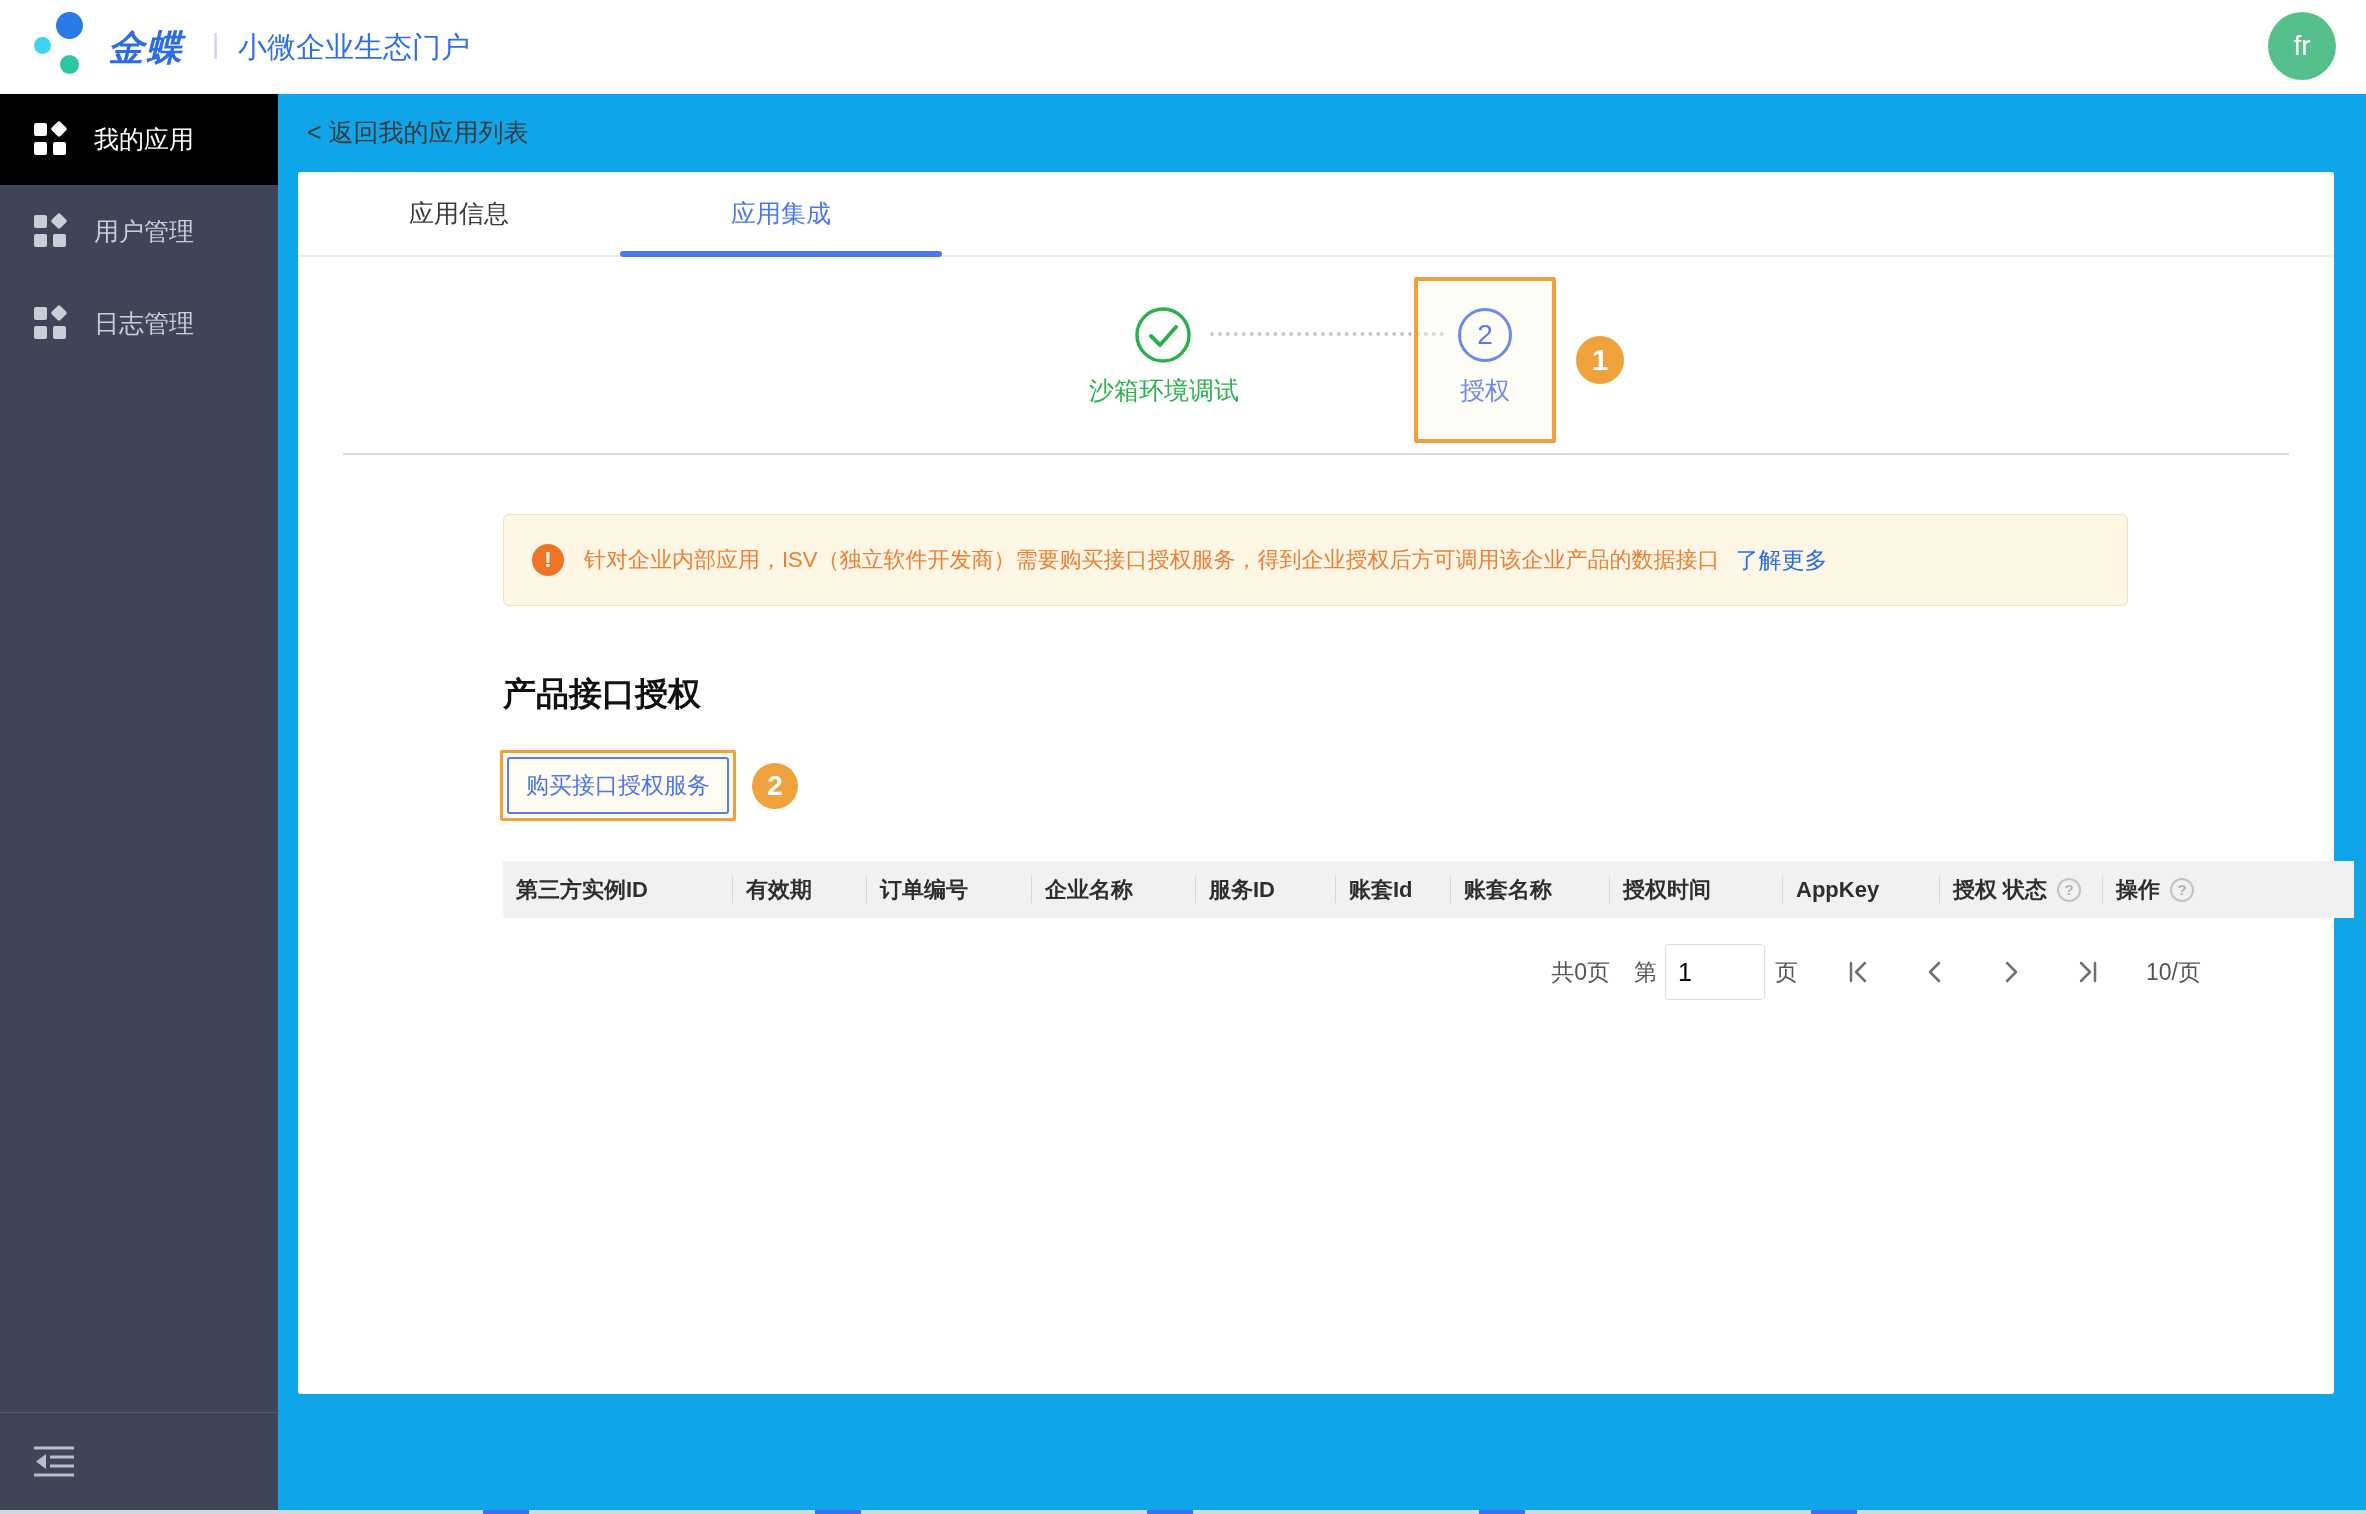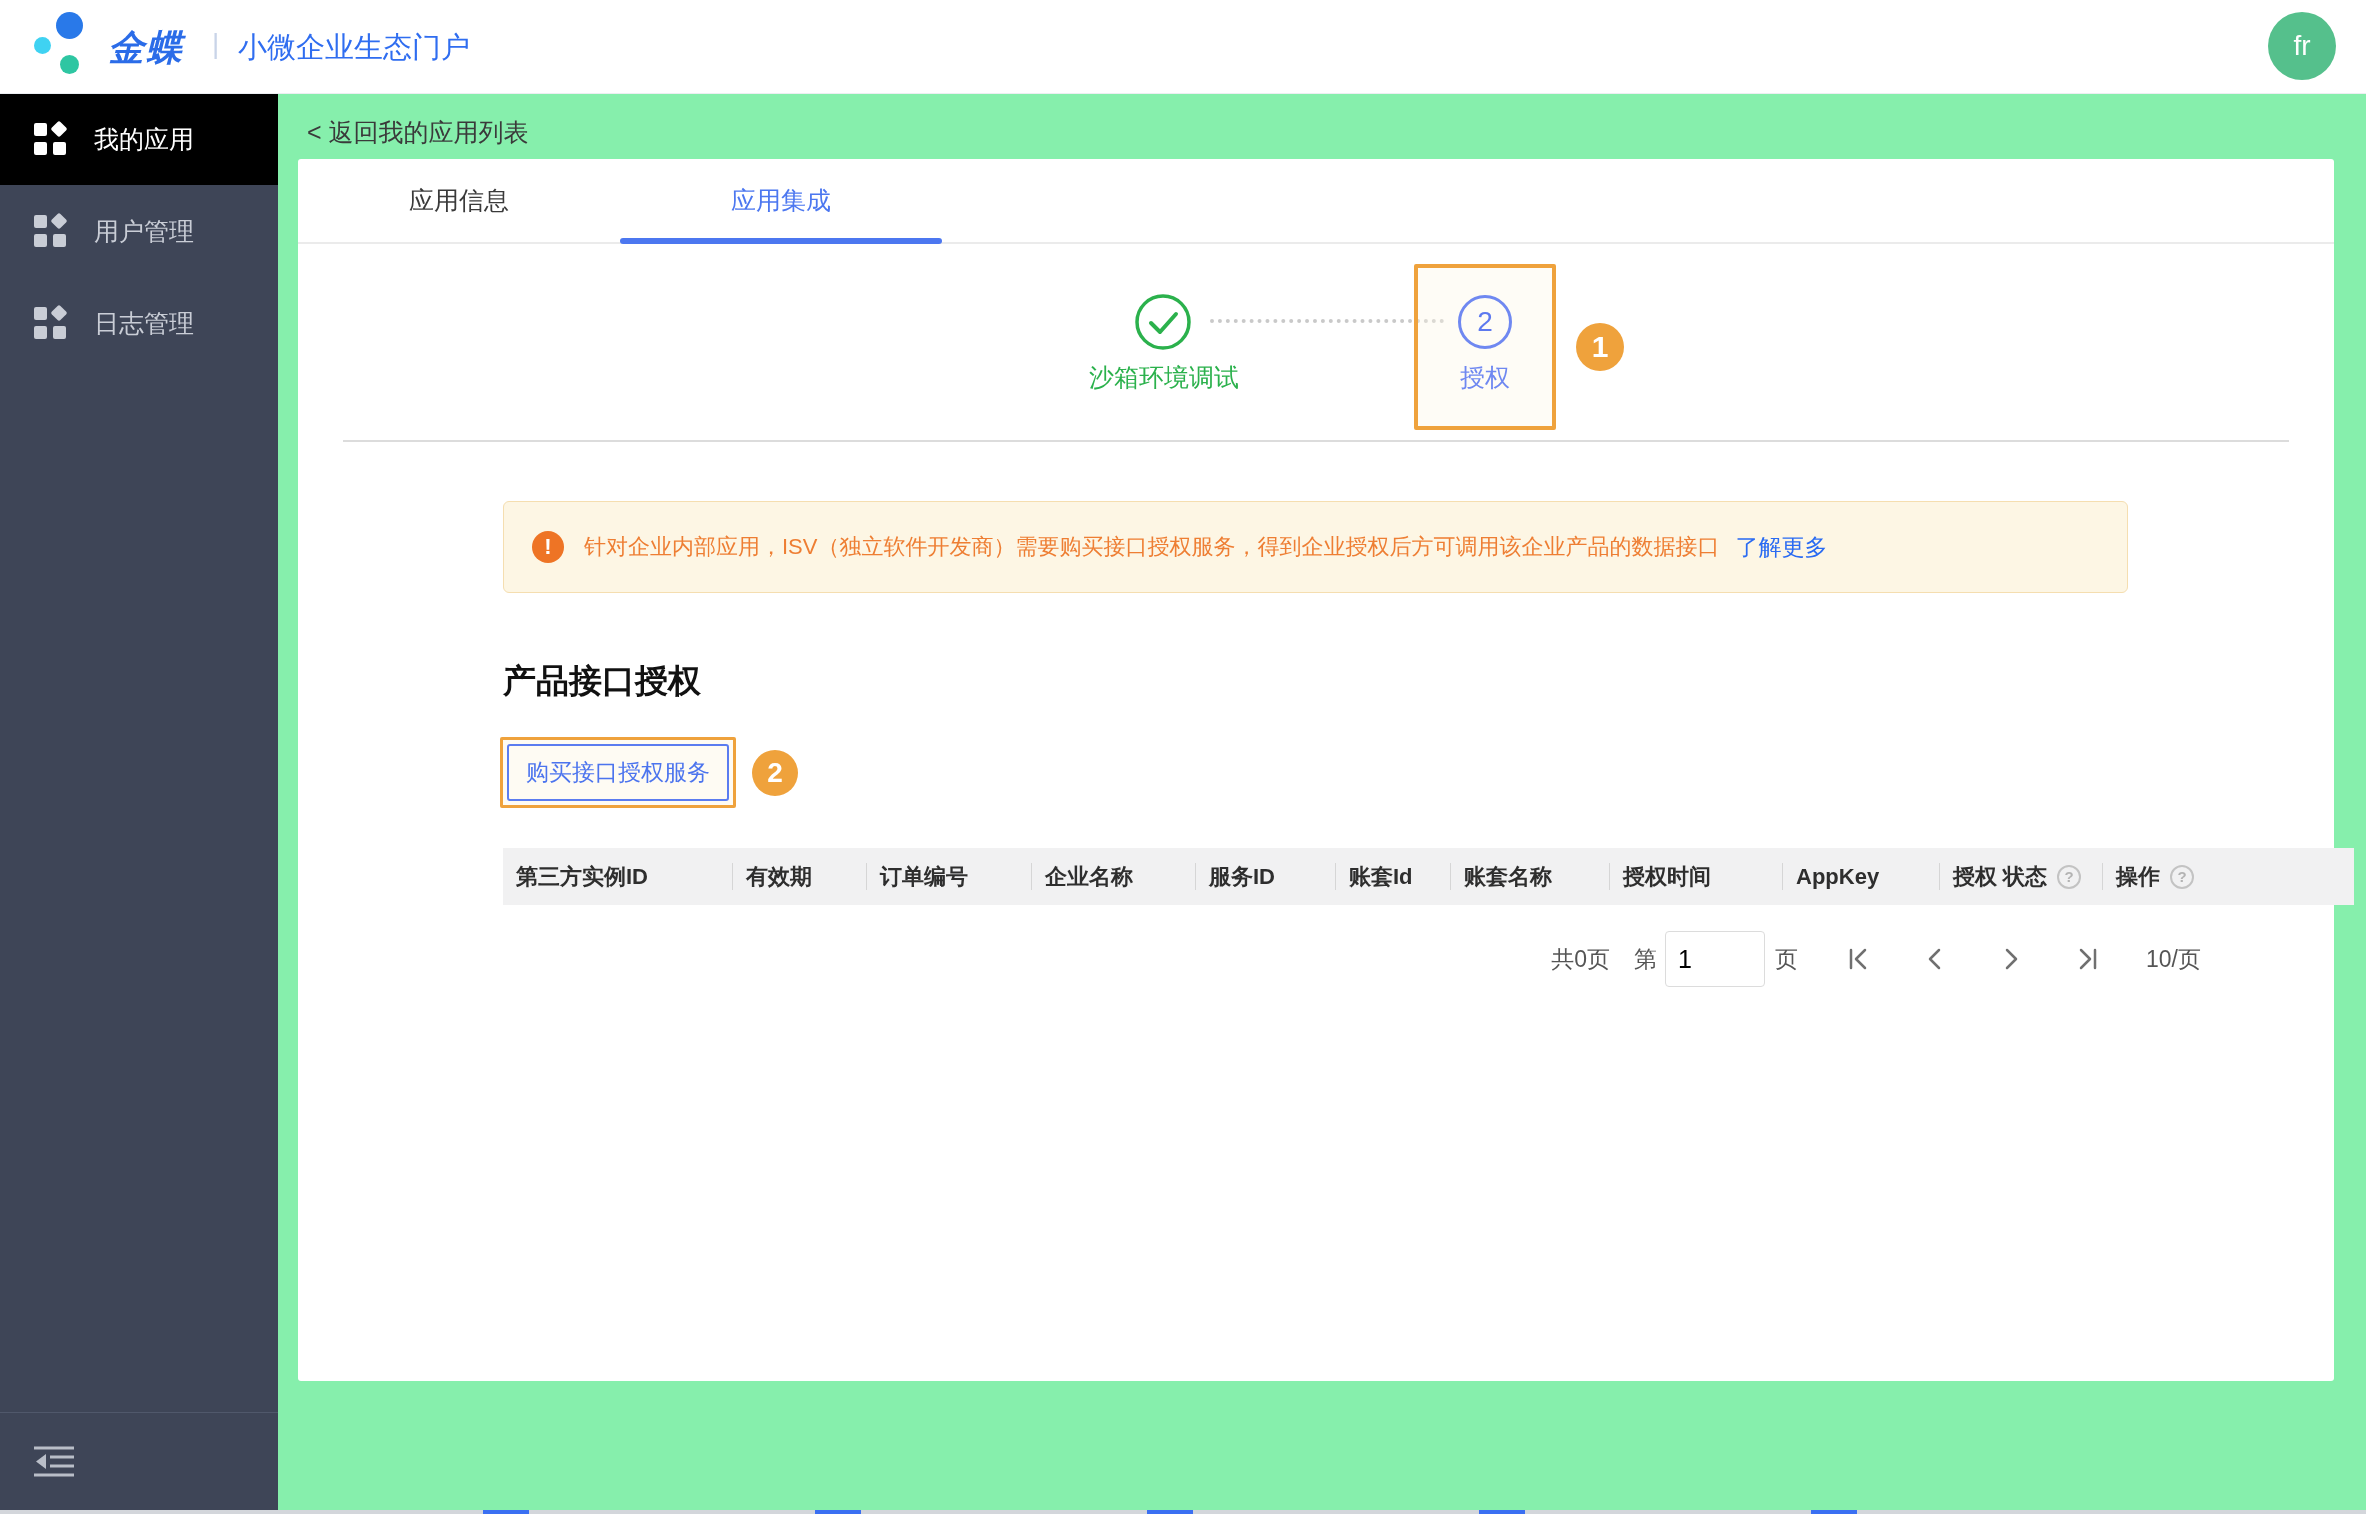--- a/index.html
+++ b/index.html
@@ -1,18 +1,18 @@
 <!DOCTYPE html>
 <html><head>
 <meta charset="utf-8">
 <style>
   * { margin:0; padding:0; box-sizing:border-box; }
   html,body { background:#e8eaef; }
   body { font-family:"Liberation Sans","DejaVu Sans",sans-serif; }
-  .page { position:relative; width:2366px; height:1514px; background:#86efac; overflow:hidden; }
+  .page { position:relative; width:2366px; height:1514px; background:#0ea5e9; overflow:hidden; }
 
   
   .app-header { position:absolute; top:0; left:0; right:0; height:93px; background:#fff; z-index:20; box-shadow:0 1px 0 #eceef2; }
   .logo-dots { position:absolute; left:34px; top:12px; width:64px; height:68px; }
   .dot { position:absolute; border-radius:50%; }
   .dot-blue { left:22px; top:0; width:27px; height:27px; background:#2979e9; }
   .dot-cyan { left:0; top:25px; width:17px; height:17px; background:#3fd2f2; }
   .dot-teal { left:26px; top:43px; width:19px; height:19px; background:#2ec6a2; }
   .brand-text { position:absolute; left:108px; top:24px; font-size:36px; font-weight:bold; font-style:italic; color:#2b6ce8; letter-spacing:2px; }
   .logo-sep { position:absolute; left:212px; top:28px; font-size:28px; color:#c9d4e8; }
@@ -26,21 +26,21 @@
   .side-item.active { background:#000; color:#fff; }
   .grid-icon { width:36px; height:36px; flex:none; }
   .sidebar-footer { position:absolute; left:0; right:0; bottom:0; height:98px; border-top:1px solid #50586b; display:flex; align-items:center; padding-left:32px; }
   .collapse-btn { width:44px; height:36px; cursor:pointer; }
 
   
   .main { position:absolute; left:278px; top:93px; right:0; height:1417px; }
   .breadcrumb { position:absolute; top:0; left:0; right:0; height:79px; display:flex; align-items:center; padding-left:29px;border-radius:13px; }
   .back-link { font-size:25px; color:#3a3a3a; cursor:pointer; }
 
-  .card { position:absolute; top:66px; left:20px; width:2036px; height:1222px; background:#fff; border-radius:3px; }
+  .card { position:absolute; top:79px; left:20px; width:2036px; height:1222px; background:#fff; border-radius:3px; }
 
   
   .tabs { position:absolute; top:0; left:0; right:0; height:85px; border-bottom:2px solid #ebebeb; display:flex; }
   .tab { position:relative; width:322px; display:flex; align-items:center; justify-content:center; font-size:25px; color:#3a3a3a; cursor:pointer; }
   .tab.active { color:#4c77f0; }
   .tab.active::after { content:""; position:absolute; bottom:-2px; left:0; right:0; height:6px; background:#4c77f0; border-radius:3px; }
 
   
   .step-circle-done { position:absolute; left:836px; top:134px; width:58px; height:58px; }
   .step-label-done { position:absolute; left:760px; top:202px; width:212px; text-align:center; font-size:25px; color:#2bb14c; }

